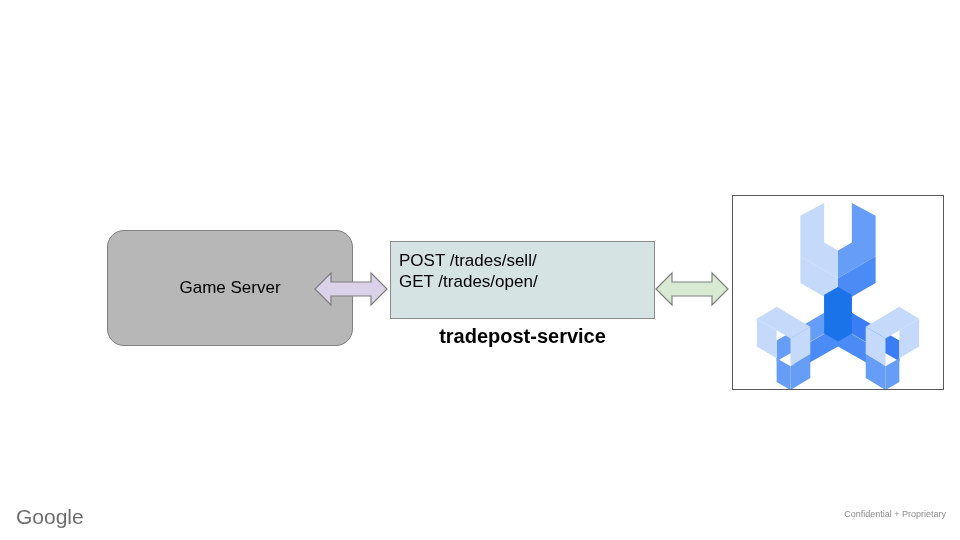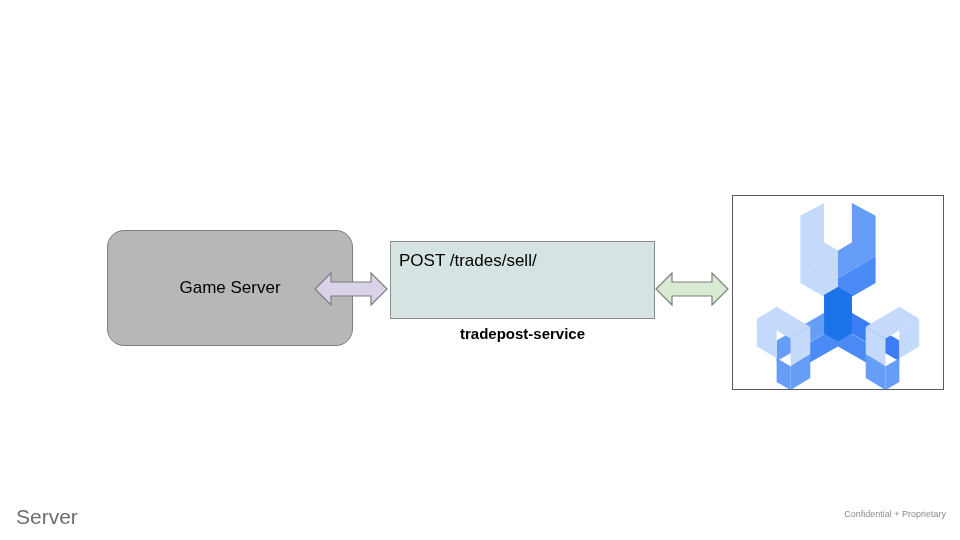--- a/index.html
+++ b/index.html
@@ -80,21 +80,21 @@
     color: #000000;
     line-height: 21px;
     white-space: nowrap;
   }
   .service-caption {
     position: absolute;
     left: 390px;
     top: 325px;
     width: 265px;
     text-align: center;
-    font-size: 15px;
+    font-size: 20px;
     font-weight: bold;
     color: #000000;
     white-space: nowrap;
   }
 
   
   .icon-panel {
     position: absolute;
     left: 732px;
     top: 195px;
@@ -138,20 +138,21 @@
   <div class="game-server-box">
     <span class="game-server-label">Game Server</span>
   </div>
 
   <svg class="arrow arrow-left" viewBox="0 0 74 48">
     <polygon points="1,24 17,8 17,17 57,17 57,8 73,24 57,40 57,31 17,31 17,40" fill="#d9d2e9" stroke="#7f7f7f" stroke-width="1.2" stroke-linejoin="miter"></polygon>
   </svg>
 
   <div class="service-box">
     <div class="endpoint-line">POST /trades/sell/</div>
+    <div class="endpoint-line">GET /trades/open/</div>
   </div>
   <div class="service-caption">tradepost-service</div>
 
   <svg class="arrow arrow-right" viewBox="0 0 74 48">
     <polygon points="1,24 17,8 17,17 57,17 57,8 73,24 57,40 57,31 17,31 17,40" fill="#d9ead3" stroke="#7f7f7f" stroke-width="1.2" stroke-linejoin="miter"></polygon>
   </svg>
 
   <div class="icon-panel">
     <svg viewBox="0 0 212 195">
       <g>
@@ -193,16 +194,16 @@
         <polygon points="168,164 154,172 154,196 168,188" fill="#669df6"></polygon>
         <polygon points="154,172 134,160 134,184 154,196" fill="#669df6"></polygon>
       </g>
 
       <g>
         <polygon points="106,92 120,100 120,139 106,147 92,139 92,100" fill="#1a73e8"></polygon>
       </g>
     </svg>
   </div>
 
-  <div class="google-wordmark">Server</div>
+  <div class="google-wordmark">Google</div>
   <div class="confidential-note">Confidential + Proprietary</div>
 
 </div>
 
 </body></html>

